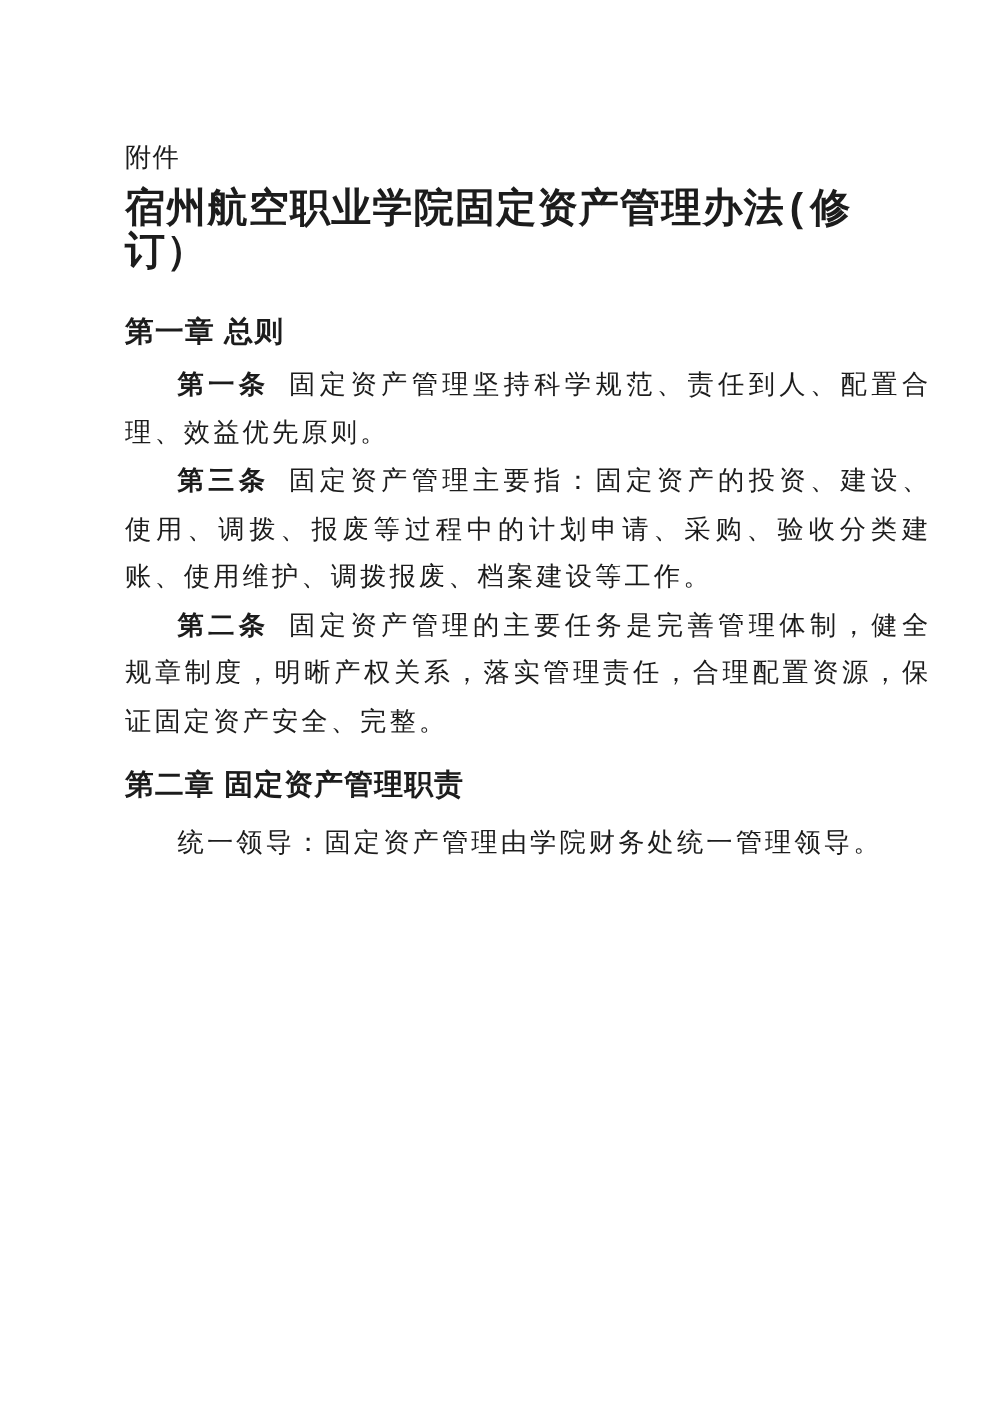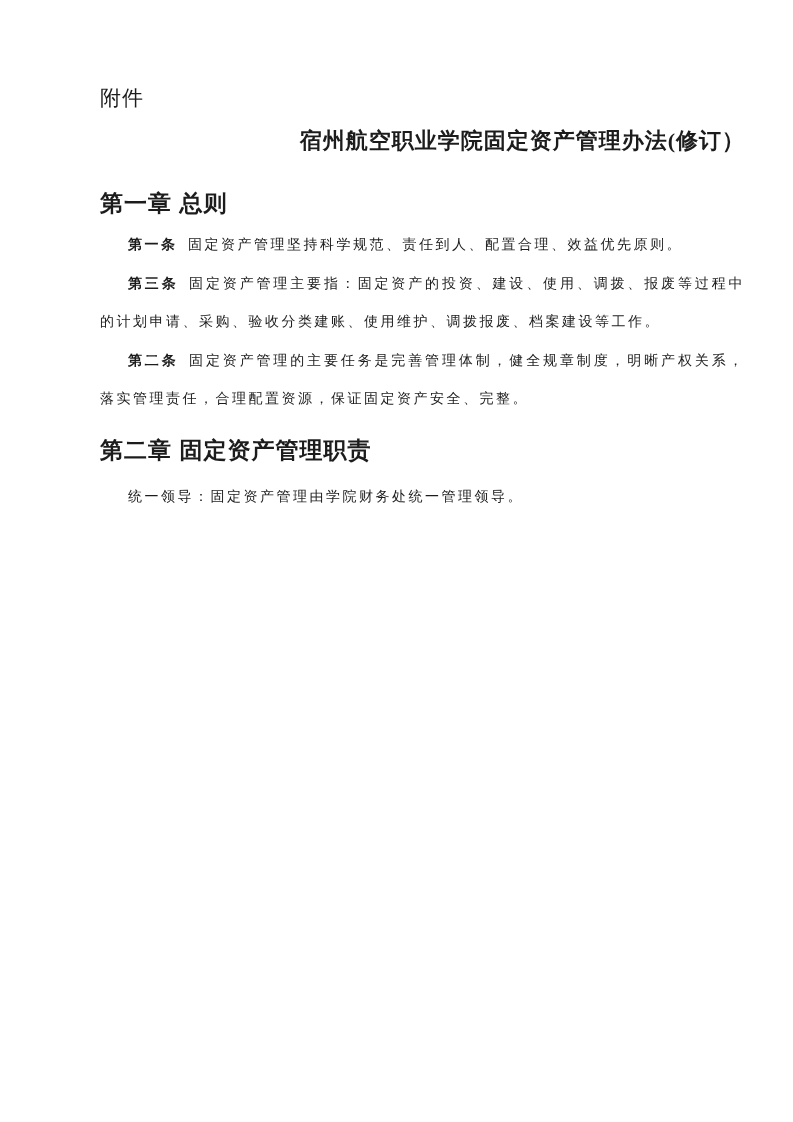--- a/index.html
+++ b/index.html
@@ -7,54 +7,54 @@
     padding: 0;
     background: #ffffff;
   }
   .page {
     position: relative;
     width: 793px;
     height: 1122px;
     box-sizing: border-box;
     background: #ffffff;
     color: #1c1c1c;
-    padding: 84px 48px 0 100px;
+    padding: 112px 48px 0 100px;
     overflow: hidden;
     font-family: "Liberation Serif", "DejaVu Serif", serif;
   }
   .attachment {
     font-size: 21px;
     line-height: 28px;
     letter-spacing: 1px;
     margin: 0 0 12px 0;
   }
   .doc-title {
-    font-family: Liberation Serif, serif;
+    font-family: Liberation Mono, monospace;
     font-weight: bold;
-    font-size: 22px;
+    font-size: 32px;
     line-height: 34px;
-    text-align: right;
+    text-align: left;
     letter-spacing: 1px;
     margin: 0 0 30px 0;
   }
   .chapter {
     font-family: "Liberation Sans", "DejaVu Sans", sans-serif;
     font-weight: bold;
     font-size: 23px;
     line-height: 30px;
     text-align: left;
     letter-spacing: 1px;
     margin: 0 0 8px 0;
   }
   .chapter.second {
     margin-top: 16px;
     margin-bottom: 13px;
   }
   .article {
-    font-size: 14px;
+    font-size: 21px;
     line-height: 38.5px;
     letter-spacing: 2.5px;
     text-align: justify;
     text-justify: inter-character;
     text-indent: 2em;
     margin: 0;
   }
   .article .label {
     font-weight: bold;
     margin-right: 0.75em;

